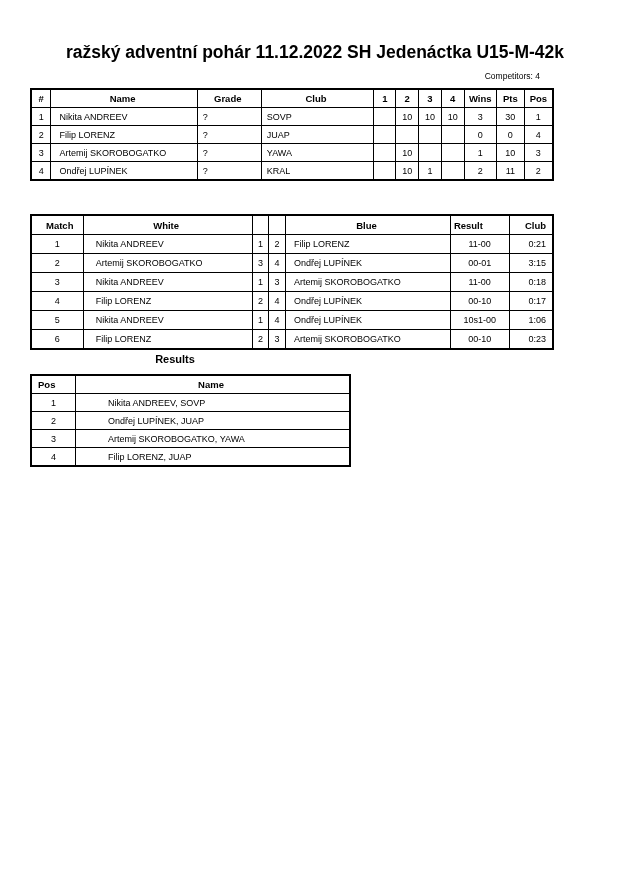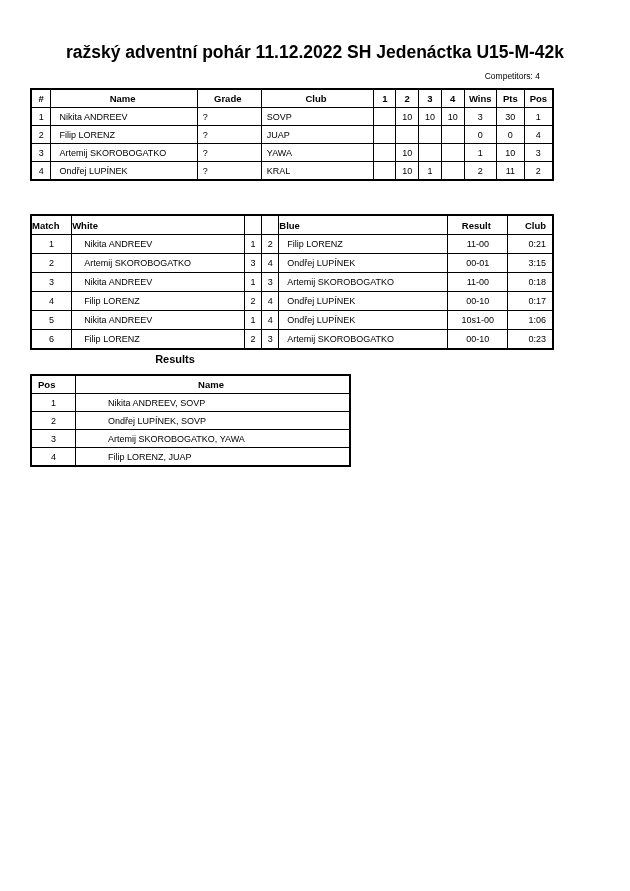--- a/index.html
+++ b/index.html
@@ -104,23 +104,23 @@
   }
   #matches-table td, #matches-table th { height: 18px; }
   #matches-table .m-match  { width: 38px;  text-align: center; }
   #matches-table .m-white  { width: 185px; text-align: left; padding-left: 12px; }
   #matches-table .m-s1     { width: 13px;  text-align: center; }
   #matches-table .m-s2     { width: 13px;  text-align: center; }
   #matches-table .m-blue   { width: 185px; text-align: left; padding-left: 8px; }
   #matches-table .m-result { width: 62px;  text-align: center; }
   #matches-table .m-time   { width: 42px;  text-align: right; padding-right: 6px; }
   #matches-table th.m-white,
-  #matches-table th.m-blue { padding-left: 0; }
-  #matches-table th.m-match { text-align: left; padding-left: 0; }
-  #matches-table th.m-result { text-align: center; padding-right: 6px; }
+  #matches-table th.m-blue { text-align: center; padding-left: 0; }
+  #matches-table th.m-match { text-align: left; padding-left: 14px; }
+  #matches-table th.m-result { text-align: left; padding-right: 6px; }
   #matches-table th.m-time { text-align: right; padding-right: 6px; }
 
   
   #results-table {
     position: absolute;
     top: 374px;
     left: 30px;
     border: 2px solid #000000;
   }
   #results-table td, #results-table th { height: 17px; }
@@ -290,21 +290,21 @@
         <th class="r-name">Name</th>
       </tr>
     </thead>
     <tbody>
       <tr>
         <td class="r-pos">1</td>
         <td class="r-name">Nikita ANDREEV, SOVP</td>
       </tr>
       <tr>
         <td class="r-pos">2</td>
-        <td class="r-name">Ondřej LUPÍNEK, SOVP</td>
+        <td class="r-name">Ondřej LUPÍNEK, JUAP</td>
       </tr>
       <tr>
         <td class="r-pos">3</td>
         <td class="r-name">Artemij SKOROBOGATKO, YAWA</td>
       </tr>
       <tr>
         <td class="r-pos">4</td>
         <td class="r-name">Filip LORENZ, JUAP</td>
       </tr>
     </tbody>

